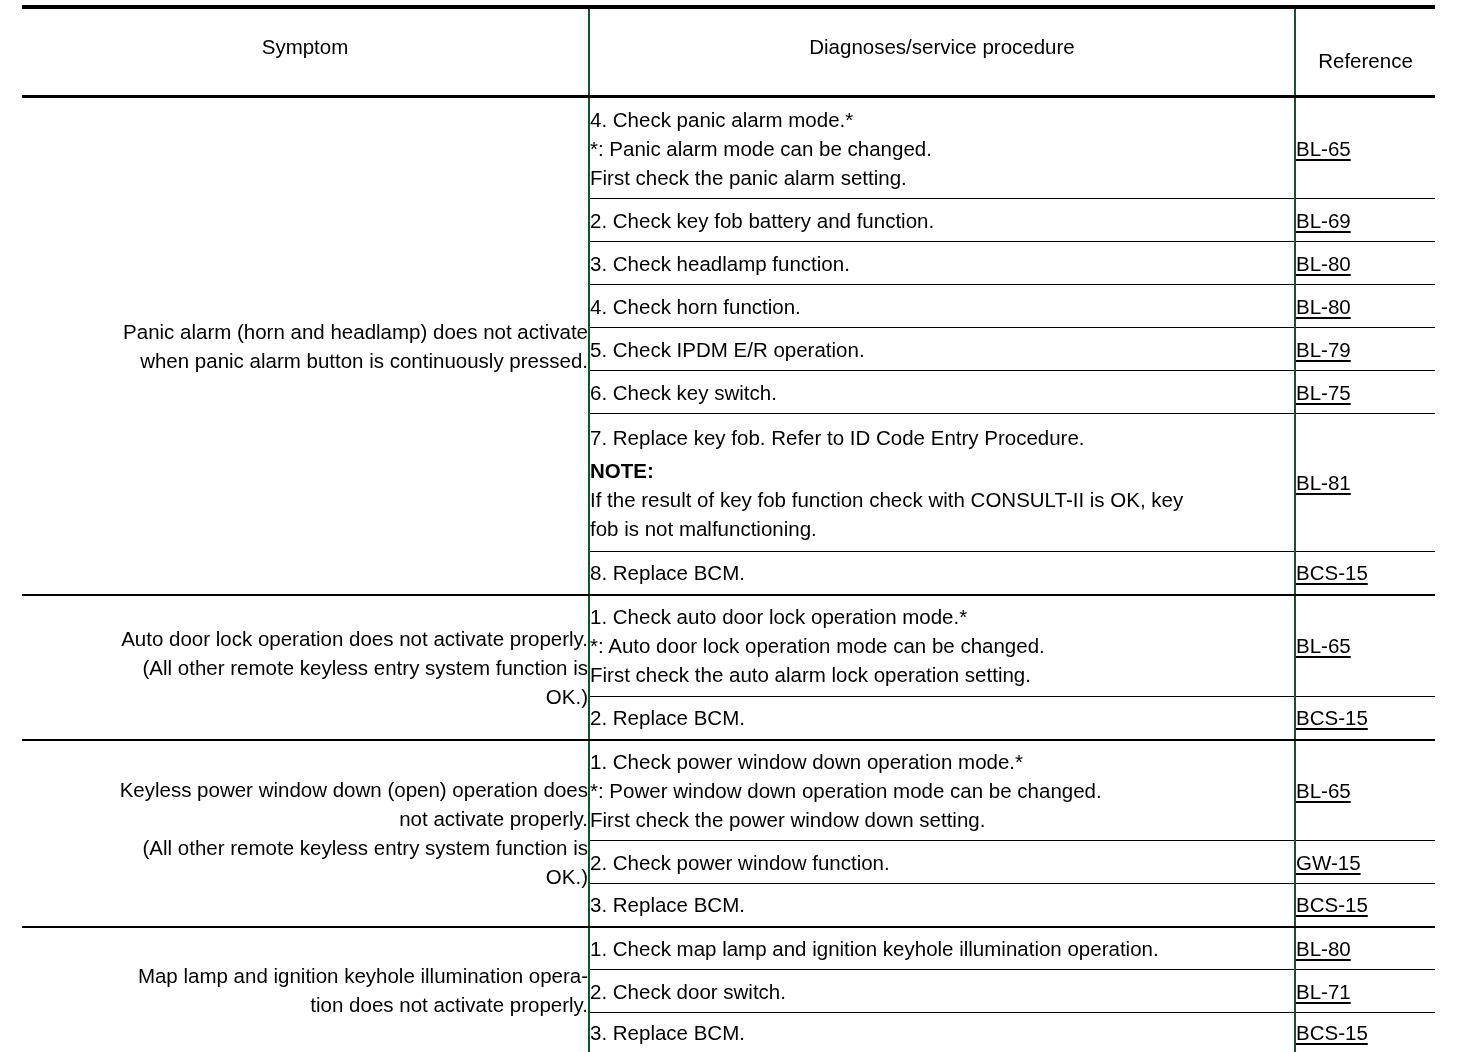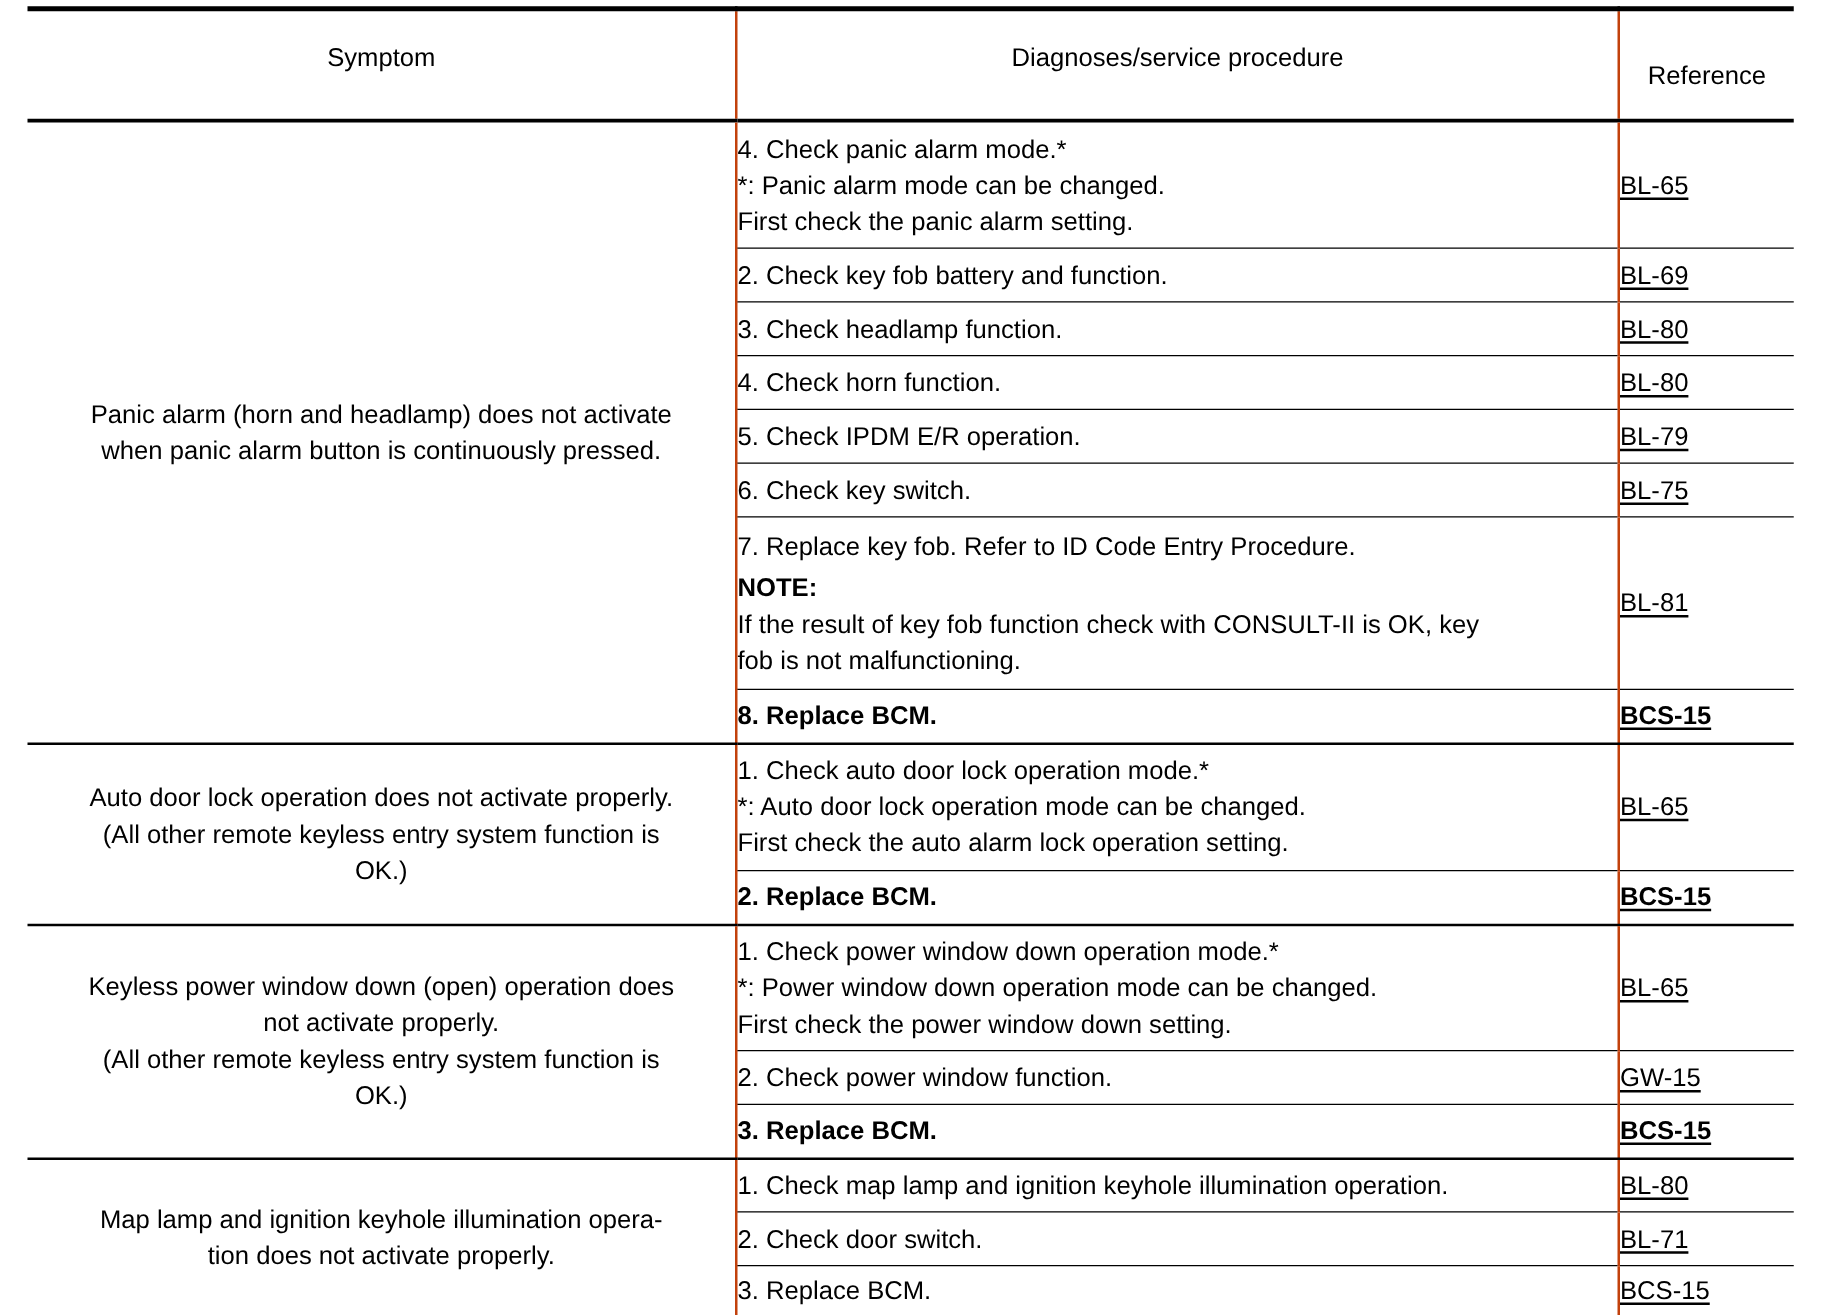--- a/index.html
+++ b/index.html
@@ -14,26 +14,26 @@
   table.diag col.c1 { width: 567px; }
   table.diag col.c2 { width: 706px; }
   table.diag col.c3 { width: 140px; }
   table.diag th, table.diag td {
     padding: 0; vertical-align: middle;
     border-bottom: 1.5px solid #000;
   }
   table.diag th { font-weight: normal; text-align: center; height: 70px; border-bottom: 3px solid #000; }
   table.diag th.h-ref { padding-top: 16px; }
   table.diag th.h-sym, table.diag th.h-proc { padding-bottom: 12px; }
-  table.diag .vsep { border-right: 2px solid #c2410c; }
-  td.symptom { padding-left: 17px; padding-right: 6px; text-align: center; }
+  table.diag .vsep { border-right: 2px solid #14532d; }
+  td.symptom { padding-left: 17px; padding-right: 6px; text-align: right; }
   td.proc { padding-left: 15px; padding-right: 8px; text-align: left; }
   td.ref { }
   td.ref span { text-decoration: underline; text-underline-offset: 3px; cursor: pointer; }
-  tr.grp-end td { border-bottom: 2.5px solid #000; font-weight: bold; }
+  tr.grp-end td { border-bottom: 2.5px solid #000; }
   tr.last td { border-bottom: none; }
   .line { display: block; }
   .note-label { font-weight: bold; display: block; margin-top: 4px; }
   .pad { padding-top: 3px; padding-bottom: 5px; }
 </style>
 </head>
 <body>
 
 <table class="diag">
   <colgroup>

